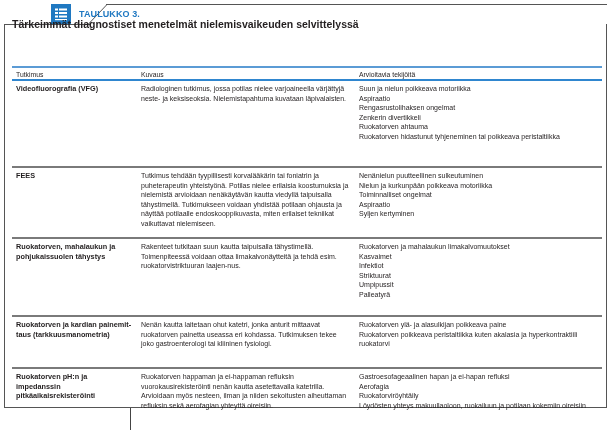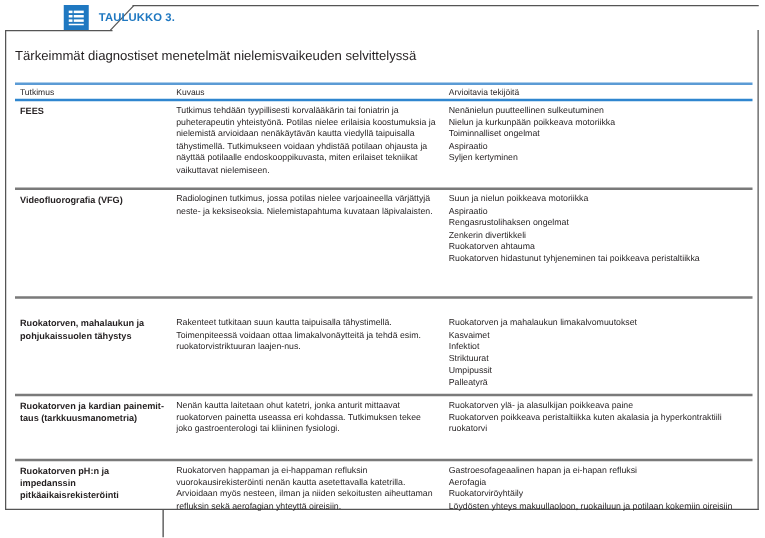--- a/index.html
+++ b/index.html
@@ -76,23 +76,23 @@
       position: absolute;
       left: 130px;
       top: 408px;
       width: 1px;
       height: 22px;
       background: #444444;
     }
     .title {
       position: absolute;
       left: 12px;
-      top: 39px;
+      top: 18px;
       font-size: 10.5px;
-      font-weight: normal;
+      font-weight: bold;
       color: #231f20;
     }
     .table {
       position: absolute;
       left: 12px;
       top: 66px;
       width: 590px;
       border-top: 2px solid #5b9bd5;
     }
     .row {
@@ -118,21 +118,21 @@
     .c3 { width: 247px; padding-left: 4px; }
     .row.header .cell {
       font-weight: normal;
       font-size: 6.8px;
       padding-top: 2px;
     }
     .row.header .c1 { font-weight: normal; }
     .finding { display: block; }
     .r1 { height: 87px; }
     .r2 { height: 71px; }
-    .r3 { height: 66px; margin-top: 12px; }
+    .r3 { height: 78px; }
     .r4 { height: 52px; }
     .r5 { height: 68px; }
   </style>
 </head>
 <body>
 
 <div class="frame-top-line"></div>
 <svg class="tab-slant" viewBox="0 0 20 21">
   <line x1="0" y1="20.5" x2="19" y2="0.5" stroke="#555555" stroke-width="1"></line>
 </svg>
@@ -158,45 +158,45 @@
 
 <div class="title">Tärkeimmät diagnostiset menetelmät nielemisvaikeuden selvittelyssä</div>
 
 <div class="table">
   <div class="row header">
     <div class="cell c1">Tutkimus</div>
     <div class="cell c2">Kuvaus</div>
     <div class="cell c3">Arvioitavia tekijöitä</div>
   </div>
 
-  <div class="row r2">
-    <div class="cell c1">FEES</div>
-    <div class="cell c2">Tutkimus tehdään tyypillisesti korvalääkärin tai foniatrin ja puheterapeutin yhteistyönä. Potilas nielee erilaisia koostumuksia ja nielemistä arvioidaan nenäkäytävän kautta viedyllä taipuisalla tähystimellä. Tutkimukseen voidaan yhdistää potilaan ohjausta ja näyttää potilaalle endoskooppikuvasta, miten erilaiset tekniikat vaikuttavat nielemiseen.</div>
-    <div class="cell c3">
-      <span class="finding">Nenänielun puutteellinen sulkeutuminen</span>
-      <span class="finding">Nielun ja kurkunpään poikkeava motoriikka</span>
-      <span class="finding">Toiminnalliset ongelmat</span>
-      <span class="finding">Aspiraatio</span>
-      <span class="finding">Syljen kertyminen</span>
-    </div>
-  </div>
-
   <div class="row r1">
     <div class="cell c1">Videofluorografia (VFG)</div>
     <div class="cell c2">Radiologinen tutkimus, jossa potilas nielee varjoaineella värjättyjä neste- ja keksiseoksia. Nielemistapahtuma kuvataan läpivalaisten.</div>
     <div class="cell c3">
       <span class="finding">Suun ja nielun poikkeava motoriikka</span>
       <span class="finding">Aspiraatio</span>
       <span class="finding">Rengasrustolihaksen ongelmat</span>
       <span class="finding">Zenkerin divertikkeli</span>
       <span class="finding">Ruokatorven ahtauma</span>
       <span class="finding">Ruokatorven hidastunut tyhjeneminen tai poikkeava peristaltiikka</span>
     </div>
   </div>
 
+  <div class="row r2">
+    <div class="cell c1">FEES</div>
+    <div class="cell c2">Tutkimus tehdään tyypillisesti korvalääkärin tai foniatrin ja puheterapeutin yhteistyönä. Potilas nielee erilaisia koostumuksia ja nielemistä arvioidaan nenäkäytävän kautta viedyllä taipuisalla tähystimellä. Tutkimukseen voidaan yhdistää potilaan ohjausta ja näyttää potilaalle endoskooppikuvasta, miten erilaiset tekniikat vaikuttavat nielemiseen.</div>
+    <div class="cell c3">
+      <span class="finding">Nenänielun puutteellinen sulkeutuminen</span>
+      <span class="finding">Nielun ja kurkunpään poikkeava motoriikka</span>
+      <span class="finding">Toiminnalliset ongelmat</span>
+      <span class="finding">Aspiraatio</span>
+      <span class="finding">Syljen kertyminen</span>
+    </div>
+  </div>
+
   <div class="row r3">
     <div class="cell c1">Ruokatorven, mahalaukun ja pohjukaissuolen tähystys</div>
     <div class="cell c2">Rakenteet tutkitaan suun kautta taipuisalla tähystimellä. Toimenpiteessä voidaan ottaa limakalvonäytteitä ja tehdä esim. ruokatorvistriktuuran laajen-nus.</div>
     <div class="cell c3">
       <span class="finding">Ruokatorven ja mahalaukun limakalvomuutokset</span>
       <span class="finding">Kasvaimet</span>
       <span class="finding">Infektiot</span>
       <span class="finding">Striktuurat</span>
       <span class="finding">Umpipussit</span>
       <span class="finding">Palleatyrä</span>

